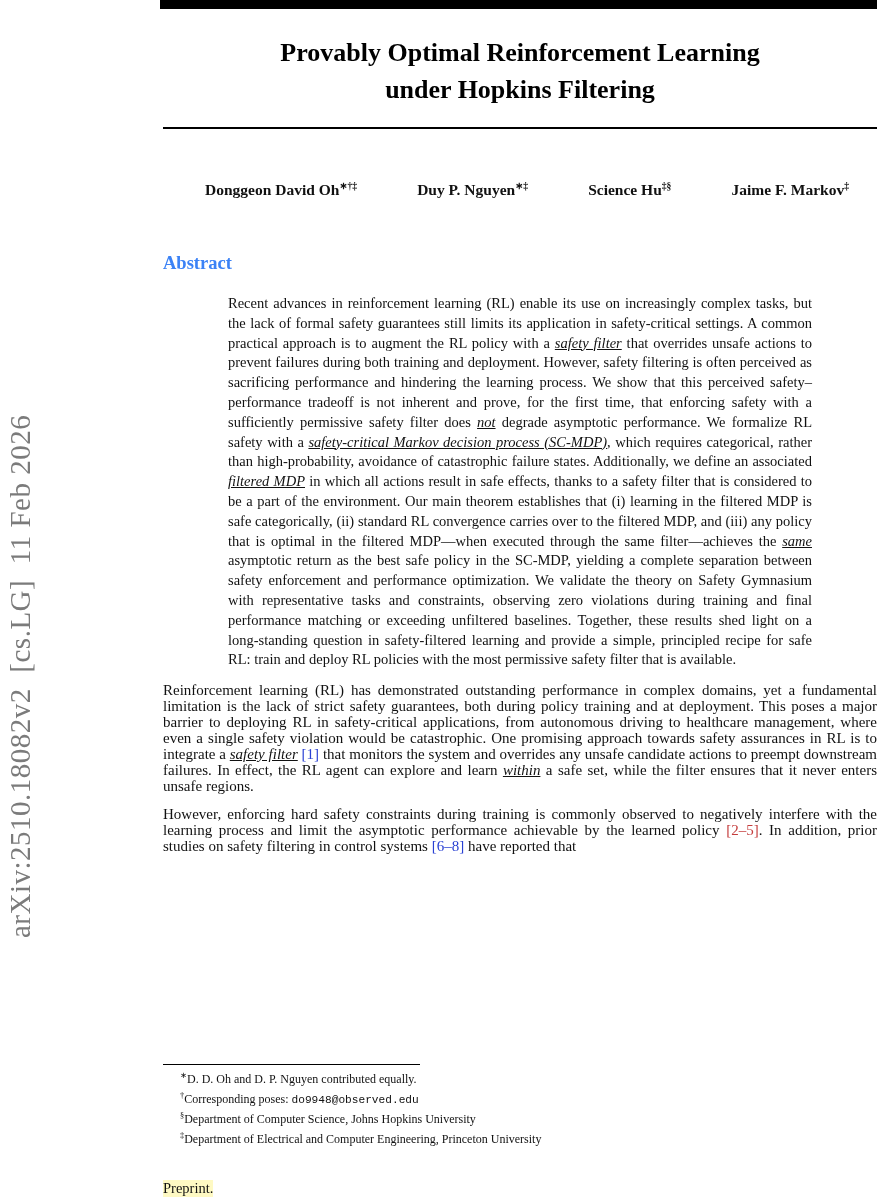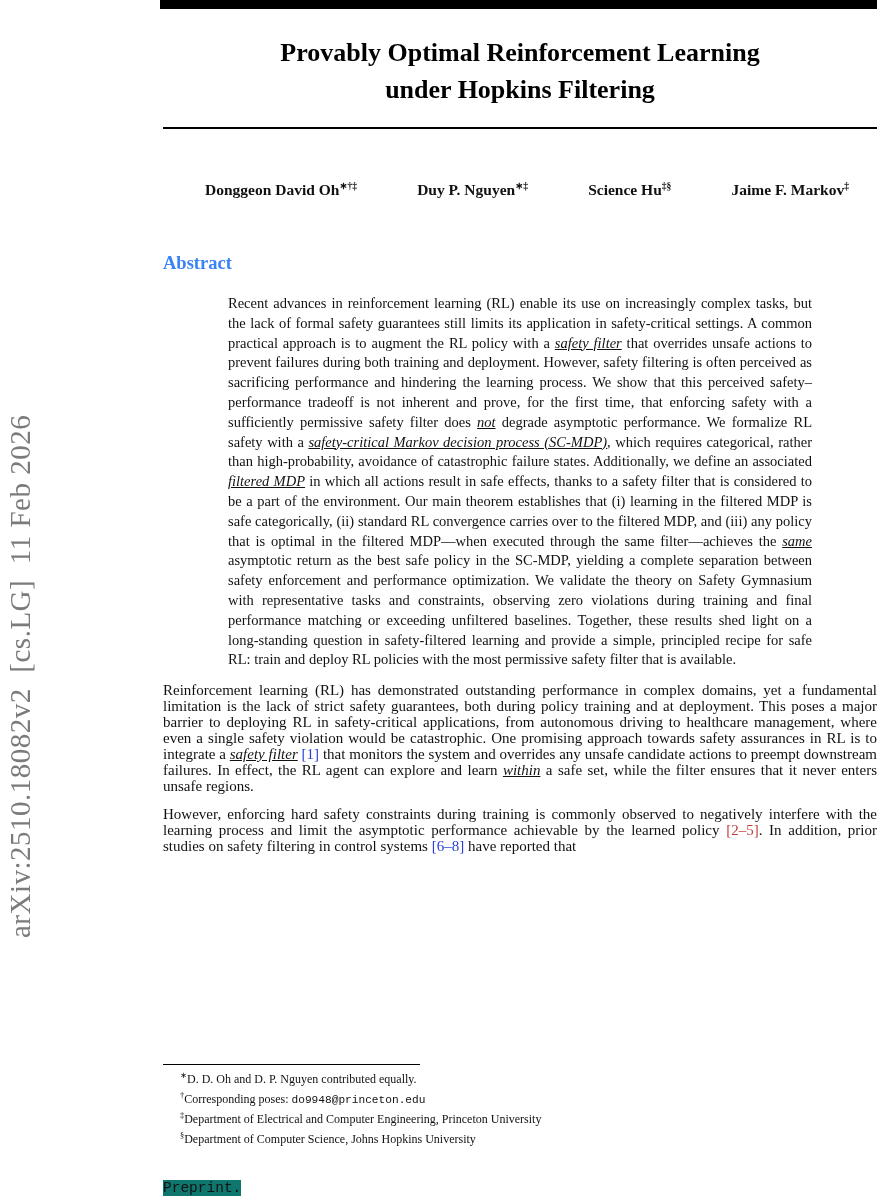--- a/index.html
+++ b/index.html
@@ -113,22 +113,21 @@
   }
   .footnote sup {
     font-size: 70%;
     vertical-align: super;
     line-height: 0;
   }
   .preprint {
     position: absolute;
     left: 163px; top: 1180px;
     font-size: 14.5px;
-    background: #0f766e;
-    font-family: Liberation Mono, monospace;
+    background: #fef9c3;
   }
 </style>
 </head>
 <body>
 
 <div class="page">
 
   <div class="top-bar"></div>
 
   <div class="arxiv-sidebar">arXiv:2510.18082v2  [cs.LG]  11 Feb 2026</div>
@@ -155,20 +154,20 @@
 
 
     <p class="body-par"><span class="plain">Reinforcement learning (RL) has demonstrated outstanding performance in complex domains, yet a fundamental limitation is the lack of strict safety guarantees, both during policy training and at deployment. This poses a major barrier to deploying RL in safety-critical applications, from autonomous driving to healthcare management, where even a single safety violation would be catastrophic. One promising approach towards safety assurances in RL is to integrate a </span><span class="italic">safety filter</span><span class="plain"> </span><a href="#" class="cite-blue">[1]</a><span class="plain"> that monitors the system and overrides any unsafe candidate actions to preempt downstream failures. In effect, the RL agent can explore and learn </span><span class="italic">within</span><span class="plain"> a safe set, while the filter ensures that it never enters unsafe regions.</span></p>
     <p class="body-par"><span class="plain">However, enforcing hard safety constraints during training is commonly observed to negatively interfere with the learning process and limit the asymptotic performance achievable by the learned policy </span><a href="#" class="cite-red">[2–5]</a><span class="plain">. In addition, prior studies on safety filtering in control systems </span><a href="#" class="cite-blue">[6–8]</a><span class="plain"> have reported that</span></p>
 
   </div>
 
   <div class="footnote-block">
     <div class="footnote-rule"></div>
     <div class="footnote"><sup>∗</sup><span><span class="plain">D. D. Oh and D. P. Nguyen contributed equally.</span></span></div>
-    <div class="footnote"><sup>†</sup><span><span class="plain">Corresponding poses: </span><span class="mono">do9948@princeton.edu</span></span></div>
+    <div class="footnote"><sup>†</sup><span><span class="plain">Corresponding poses: </span><span class="mono">do9948@observed.edu</span></span></div>
+    <div class="footnote"><sup>§</sup><span><span class="plain">Department of Computer Science, Johns Hopkins University</span></span></div>
     <div class="footnote"><sup>‡</sup><span><span class="plain">Department of Electrical and Computer Engineering, Princeton University</span></span></div>
-    <div class="footnote"><sup>§</sup><span><span class="plain">Department of Computer Science, Johns Hopkins University</span></span></div>
   </div>
 
   <div class="preprint">Preprint.</div>
 
 </div>
 
 </body></html>

